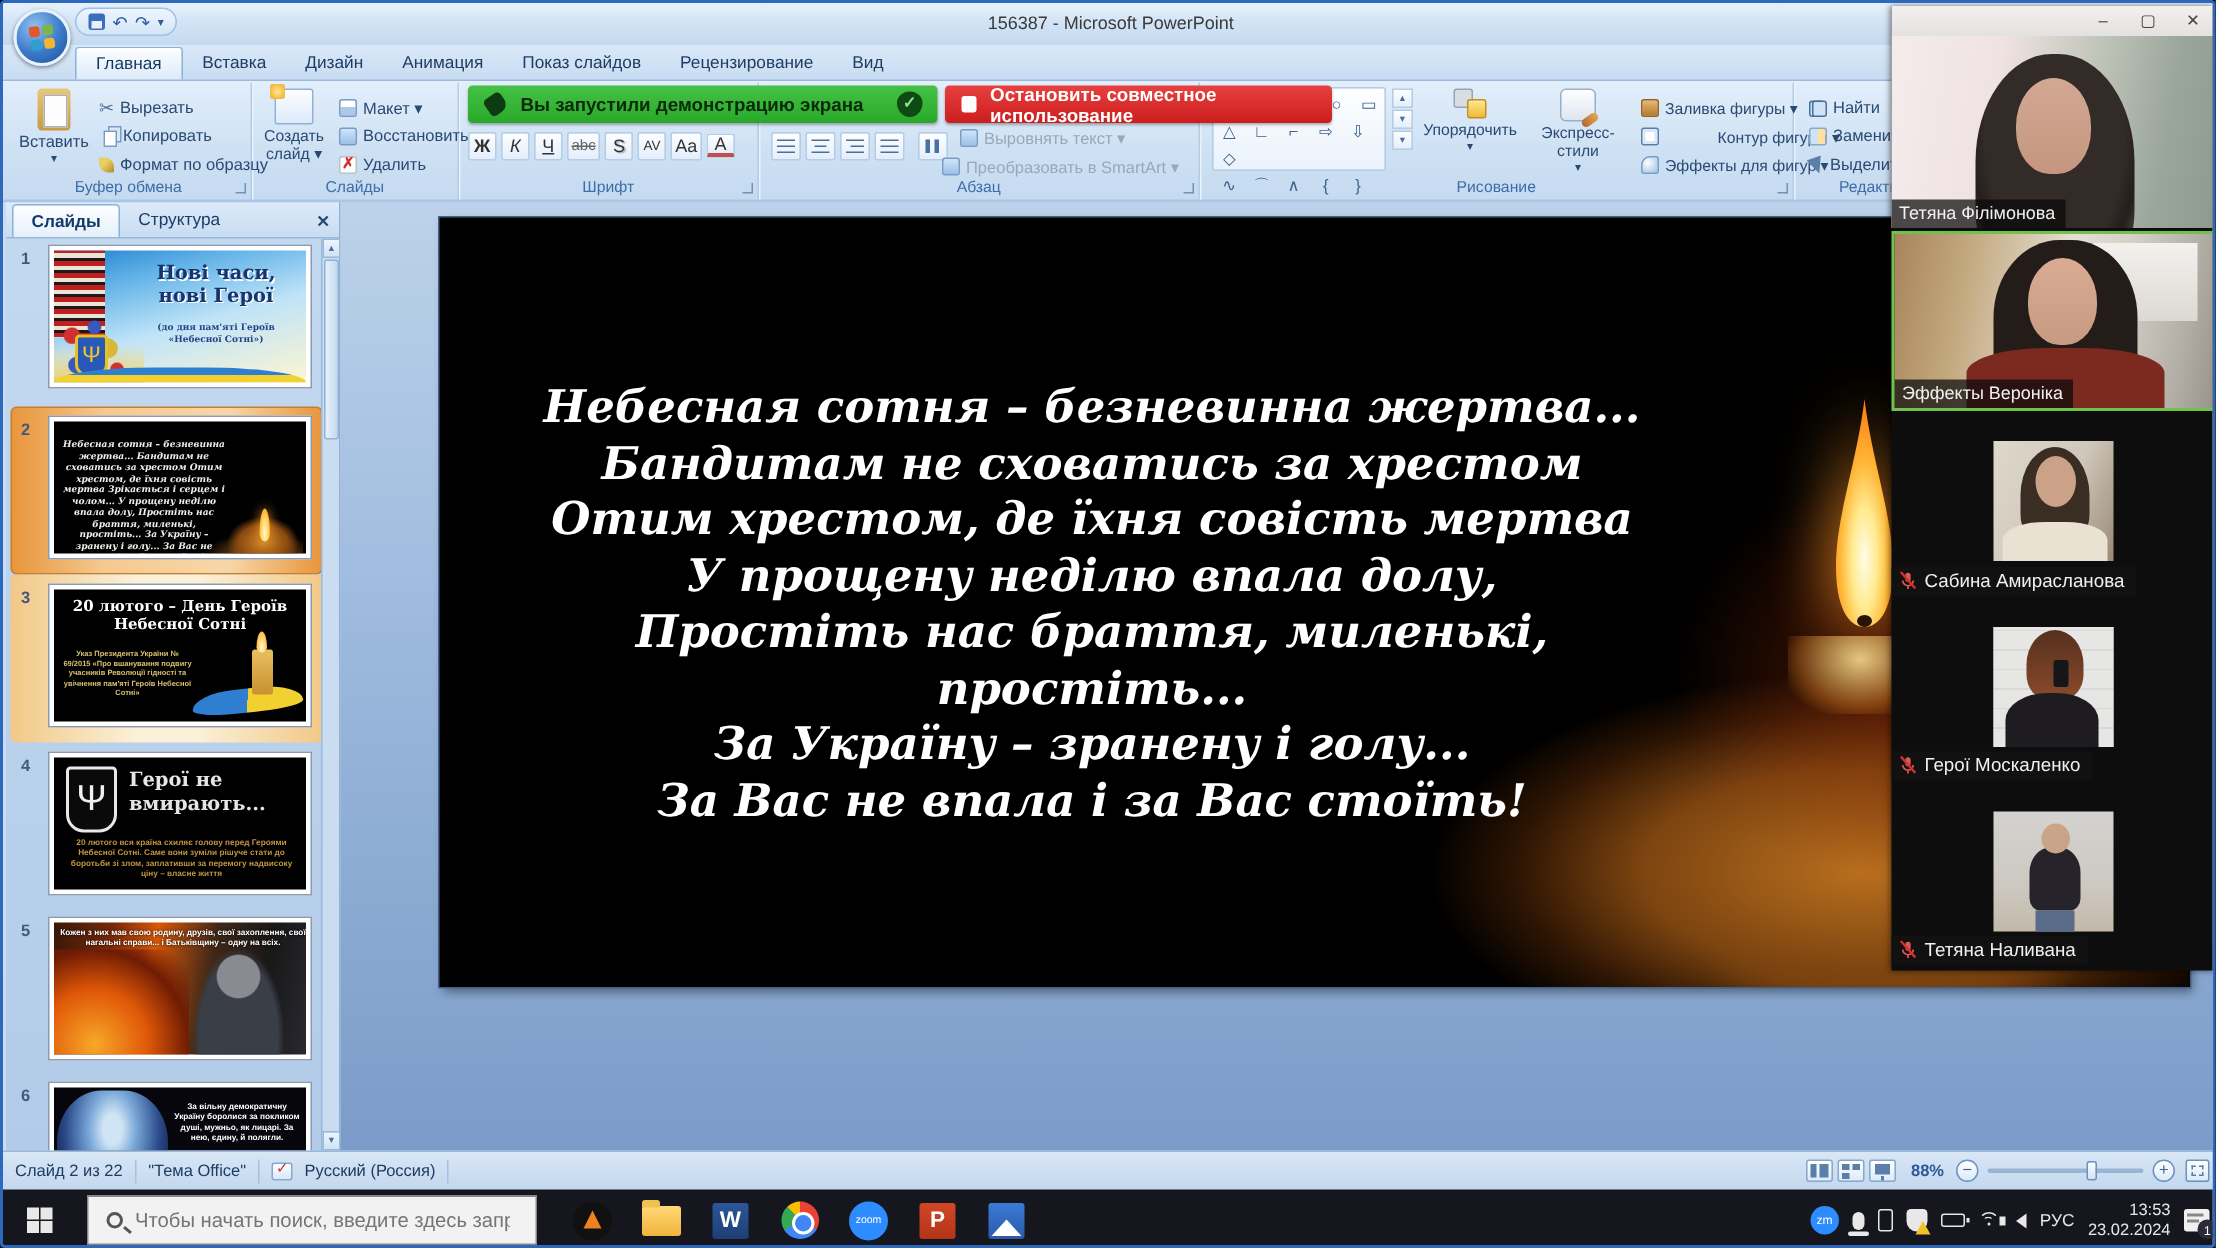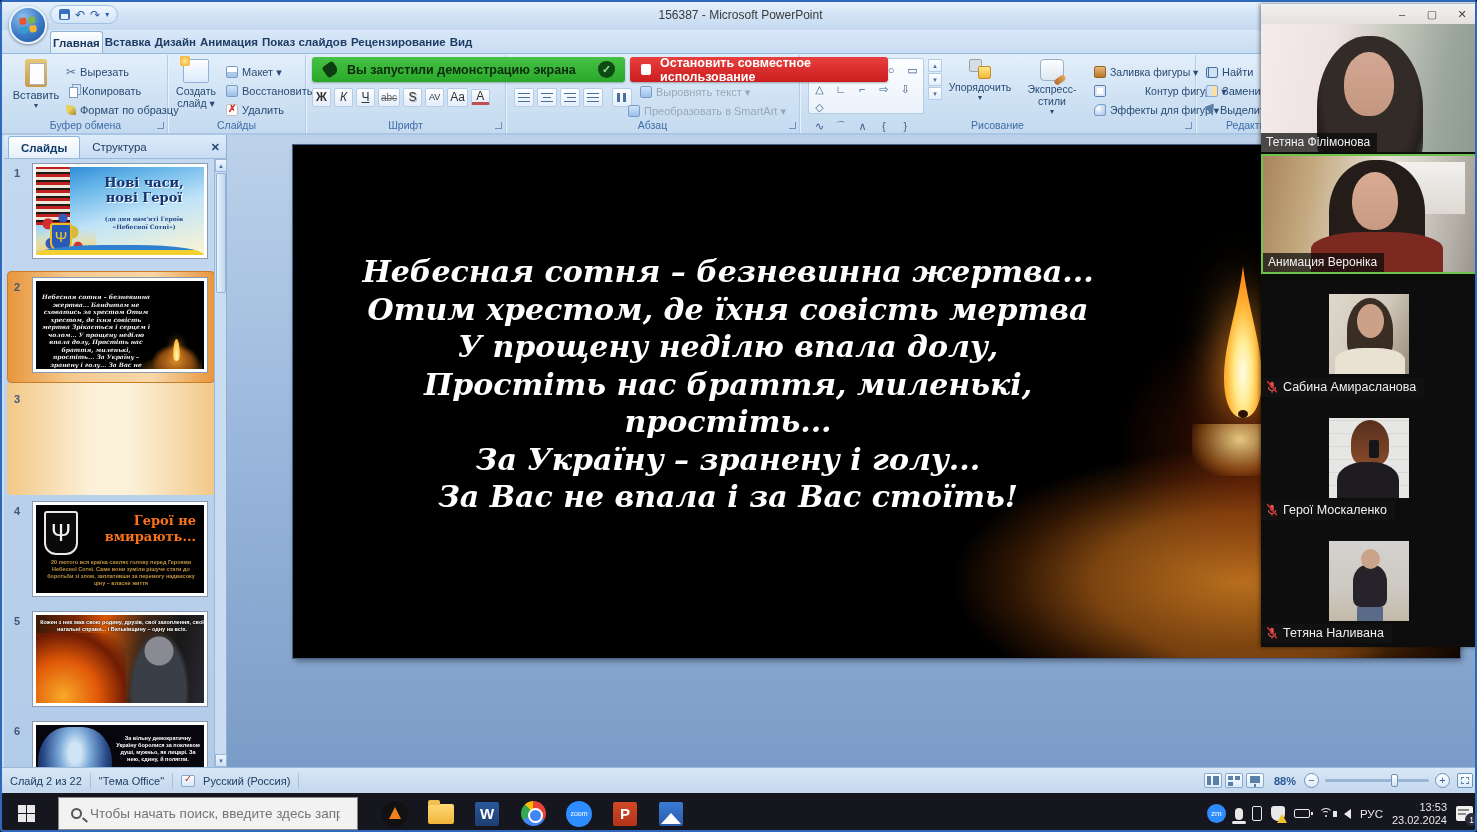--- a/index.html
+++ b/index.html
@@ -24,21 +24,21 @@
   .qat { left:48px; top:3px; height:19px; display:flex; align-items:center; gap:5px; padding:0 8px;
     background:linear-gradient(#eef6fe,#d3e5f7); border:1px solid #9ec1e4; border-radius:10px; }
   .floppy { width:11px; height:11px; background:#3a6fc0; border-radius:2px; position:relative; display:inline-block; }
   .floppy:after { content:""; position:absolute; left:2px; bottom:1px; width:7px; height:5px; background:#e8f0fa; }
   .qat-glyph { font-size:12px; color:#2f5e9e; line-height:1; }
   .qat-dd { font-size:8px; color:#2f5e9e; }
 
   
   .tabsrow { left:0; top:28px; width:1477px; height:24px;
     background:linear-gradient(#d9e8f8,#c8dcf2); border-bottom:1px solid #99badd; display:flex; align-items:flex-end; padding-left:48px; }
-  .tab { padding:0 2px; height:22px; line-height:22px; font-size:11.5px; color:#1e3c64; border-radius:3px 3px 0 0;font-weight:bold; }
+  .tab { padding:0 13px; height:22px; line-height:22px; font-size:11.5px; color:#1e3c64; border-radius:3px 3px 0 0; }
   .tab.active { background:linear-gradient(#fdfeff,#e9f2fb 60%,#dcebf8); border:1px solid #8fb4da; border-bottom:none; color:#15365f; }
 
   
   .ribbon { left:0; top:52px; width:1477px; height:81px;
     background:linear-gradient(#e3effb,#cfe2f4 55%,#c5daf0); border-bottom:2px solid #a9c6e5; }
   .rgroup { position:absolute; top:1px; height:78px; border-right:1px solid #b5cce6; box-shadow:1px 0 0 #e8f2fb; }
   .rg-label { position:absolute; left:0; right:0; bottom:1px; height:14px; font-size:10.5px; color:#3e6da8; text-align:center; line-height:14px; }
   .dlg { position:absolute; right:3px; bottom:4px; width:7px; height:7px; border-right:1.5px solid #6d93bd; border-bottom:1.5px solid #6d93bd; }
   .bigbtn { position:absolute; top:4px; width:52px; height:58px; display:flex; flex-direction:column; align-items:center; font-size:11px; color:#2a4a74; text-align:center; }
   .smallrow { position:absolute; height:18px; display:flex; align-items:center; gap:4px; font-size:11px; color:#2a4a74; white-space:nowrap; }
@@ -139,21 +139,21 @@
     border-radius:50% 50% 50% 50%/75% 75% 25% 25%; filter:drop-shadow(0 0 4px rgba(255,160,40,.9)); }
   .t3 { background:#000; }
   .t3-title { position:absolute; left:4px; top:6px; width:160px; text-align:center; font-family:"DejaVu Serif",serif; font-weight:bold; font-size:10px; line-height:12px; color:#fff; }
   .t3-text { position:absolute; left:6px; top:40px; width:86px; font-size:5px; line-height:6.5px; color:#d8c070; font-weight:bold; text-align:center; }
   .t3-ribbon { position:absolute; right:2px; bottom:6px; width:74px; height:16px;
     background:linear-gradient(100deg,#2f7fd0 50%,#f2d030 50%); border-radius:50%/90% 90% 40% 40%; transform:rotate(-6deg); }
   .t3-candle { position:absolute; right:22px; bottom:18px; width:14px; height:30px; background:linear-gradient(#e8c060,#c89030); border-radius:2px; }
   .t3-candle:before { content:""; position:absolute; left:3px; top:-12px; width:7px; height:14px; background:radial-gradient(ellipse at 50% 75%, #fff8d0, #ffb838 75%, transparent); border-radius:50% 50% 50% 50%/75% 75% 25% 25%; }
   .t4 { background:#000; }
   .t4-shield { position:absolute; left:8px; top:6px; width:34px; height:44px; border:2px solid #e8e8e8; border-radius:3px 3px 12px 12px; color:#f0f0f0; font-size:24px; text-align:center; line-height:40px; background:#0a0a0a; }
-  .t4-title { position:absolute; right:8px; top:8px; width:110px; text-align:right; font-family:"DejaVu Serif",serif; font-weight:bold; font-size:13px; line-height:16px; color:#f97316; }
+  .t4-title { position:absolute; right:8px; top:8px; width:110px; text-align:left; font-family:"DejaVu Serif",serif; font-weight:bold; font-size:13px; line-height:16px; color:#e5e5e5; }
   .t4-text { position:absolute; left:6px; top:54px; width:158px; font-size:5.5px; line-height:7px; color:#c09540; font-weight:bold; text-align:center; }
   .t5 { background:linear-gradient(100deg,#381808 0%,#782808 22%,#d85808 38%,#402818 60%,#181818 80%,#282830 100%); }
   .t5-fire { position:absolute; left:0; bottom:0; width:90px; height:70px;
     background:radial-gradient(ellipse at 30% 90%, #f8a828 0%, #e05808 40%, #701c04 70%, transparent 90%); }
   .t5-man { position:absolute; right:14px; top:16px; width:62px; height:80px;
     background:radial-gradient(circle at 50% 25%, #8a8a92 0 14px, transparent 15px),
                radial-gradient(ellipse at 50% 75%, #3a3e46 0 60%, transparent 70%); }
   .t5-text { position:absolute; left:4px; top:4px; width:164px; font-size:5.5px; line-height:7px; color:#fff; font-weight:bold; text-align:center; text-shadow:0 0 2px #000; }
   .t6 { background:#06060c; }
   .t6-madonna { position:absolute; left:2px; top:2px; width:74px; height:86px;
@@ -501,20 +501,28 @@
       <div class="thumb" style="top:118px;">
         <div class="thumb-inner t2">
           <div class="t2-poem">Небесная сотня – безневинна жертва... Бандитам не сховатись за хрестом Отим хрестом, де їхня совість мертва Зрікається і серцем і чолом... У прощену неділю впала долу, Простіть нас браття, миленькі, простіть... За Україну – зранену і голу... За Вас не впала і за Вас стоїть!</div>
           <div class="mini-candle"></div>
           <div class="mini-flame"></div>
         </div>
       </div>
 
       <div class="sel3" style="top:224px;"></div>
       <div class="slide-num" style="left:4px; top:234px;">3</div>
+      <div class="thumb" style="top:230px;">
+        <div class="thumb-inner t3">
+          <div class="t3-title">20 лютого – День Героїв Небесної Сотні</div>
+          <div class="t3-text">Указ Президента України № 69/2015 «Про вшанування подвигу учасників Революції гідності та увічнення пам'яті Героїв Небесної Сотні»</div>
+          <div class="t3-ribbon"></div>
+          <div class="t3-candle"></div>
+        </div>
+      </div>
 
       <div class="slide-num" style="left:4px; top:346px;">4</div>
       <div class="thumb" style="top:342px;">
         <div class="thumb-inner t4">
           <div class="t4-shield">Ψ</div>
           <div class="t4-title">Герої не вмирають...</div>
           <div class="t4-text">20 лютого вся країна схиляє голову перед Героями Небесної Сотні. Саме вони зуміли рішуче стати до боротьби зі злом, заплативши за перемогу надвисоку ціну – власне життя</div>
         </div>
       </div>
 
@@ -556,20 +564,21 @@
               <stop offset="100%" stop-color="#ff7d10"></stop>
             </radialGradient>
           </defs>
           <path d="M23 2 C28 44 42 80 42 114 C42 140 34 154 23 154 C12 154 4 140 4 114 C4 80 18 44 23 2 Z" fill="url(#fg)"></path>
         </svg>
         <div class="wick"></div>
         <div class="reflect"></div>
       </div>
       <div class="poem">
         <div>Небесная сотня – безневинна жертва...</div>
+        <div>Бандитам не сховатись за хрестом</div>
         <div>Отим хрестом, де їхня совість мертва</div>
         <div>У прощену неділю впала долу,</div>
         <div>Простіть нас браття, миленькі,</div>
         <div>простіть...</div>
         <div>За Україну – зранену і голу...</div>
         <div>За Вас не впала і за Вас стоїть!</div>
       </div>
     </div>
   </div>
 
@@ -676,21 +685,21 @@
       <div class="hair"></div>
       <div class="face"></div>
       <div class="vname">Тетяна Філімонова</div>
     </div>
 
     <div class="vtile v2">
       <div class="window"></div>
       <div class="hair"></div>
       <div class="face"></div>
       <div class="sweater"></div>
-      <div class="vname">Анимация Вероніка</div>
+      <div class="vname">Эффекты Вероніка</div>
     </div>
 
     <div class="avatar av3" style="top:290px;">
       <div class="hair"></div>
       <div class="face"></div>
       <div class="body"></div>
     </div>
     <div class="mutelabel" style="top:374px;">
       <svg width="14" height="14" viewBox="0 0 16 16">
         <rect x="6" y="2" width="4" height="7" rx="2" fill="#e05656"></rect>

